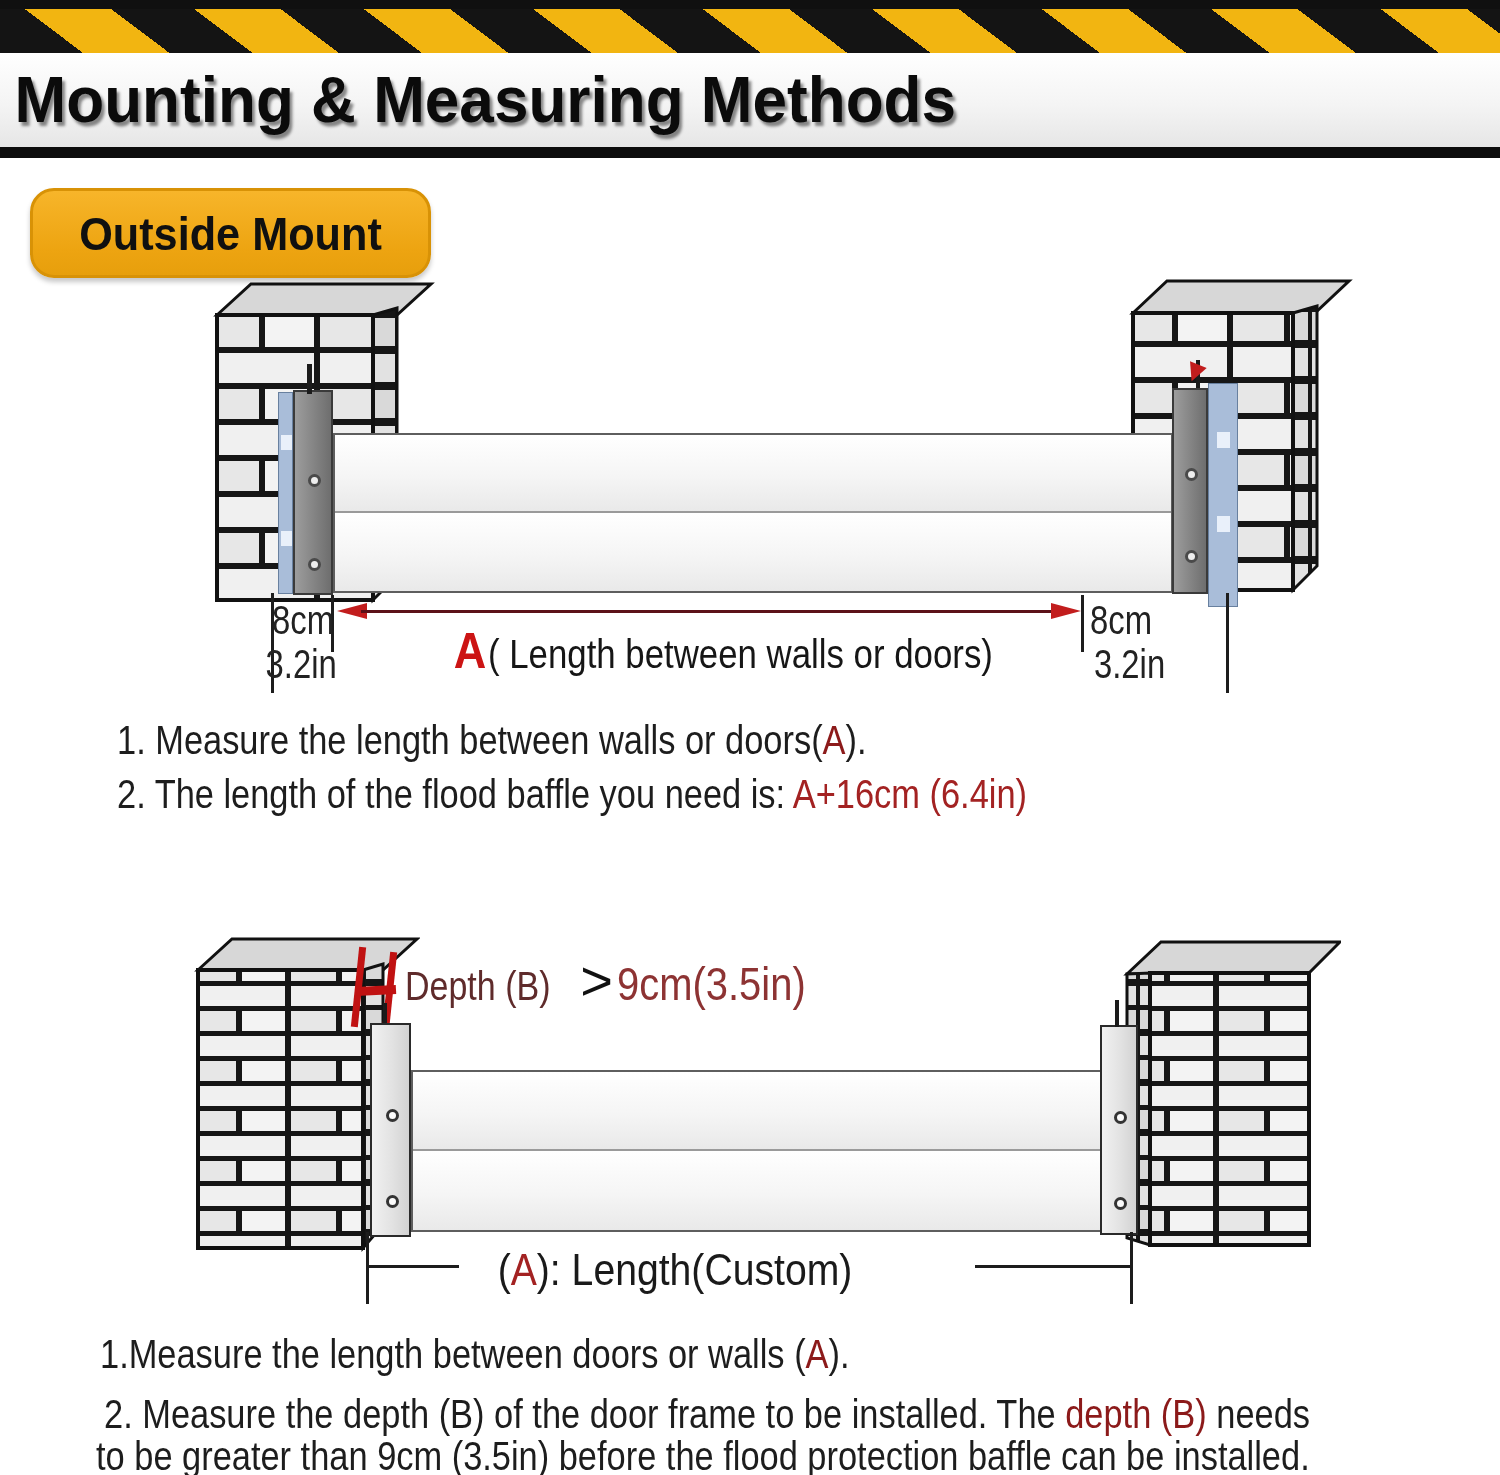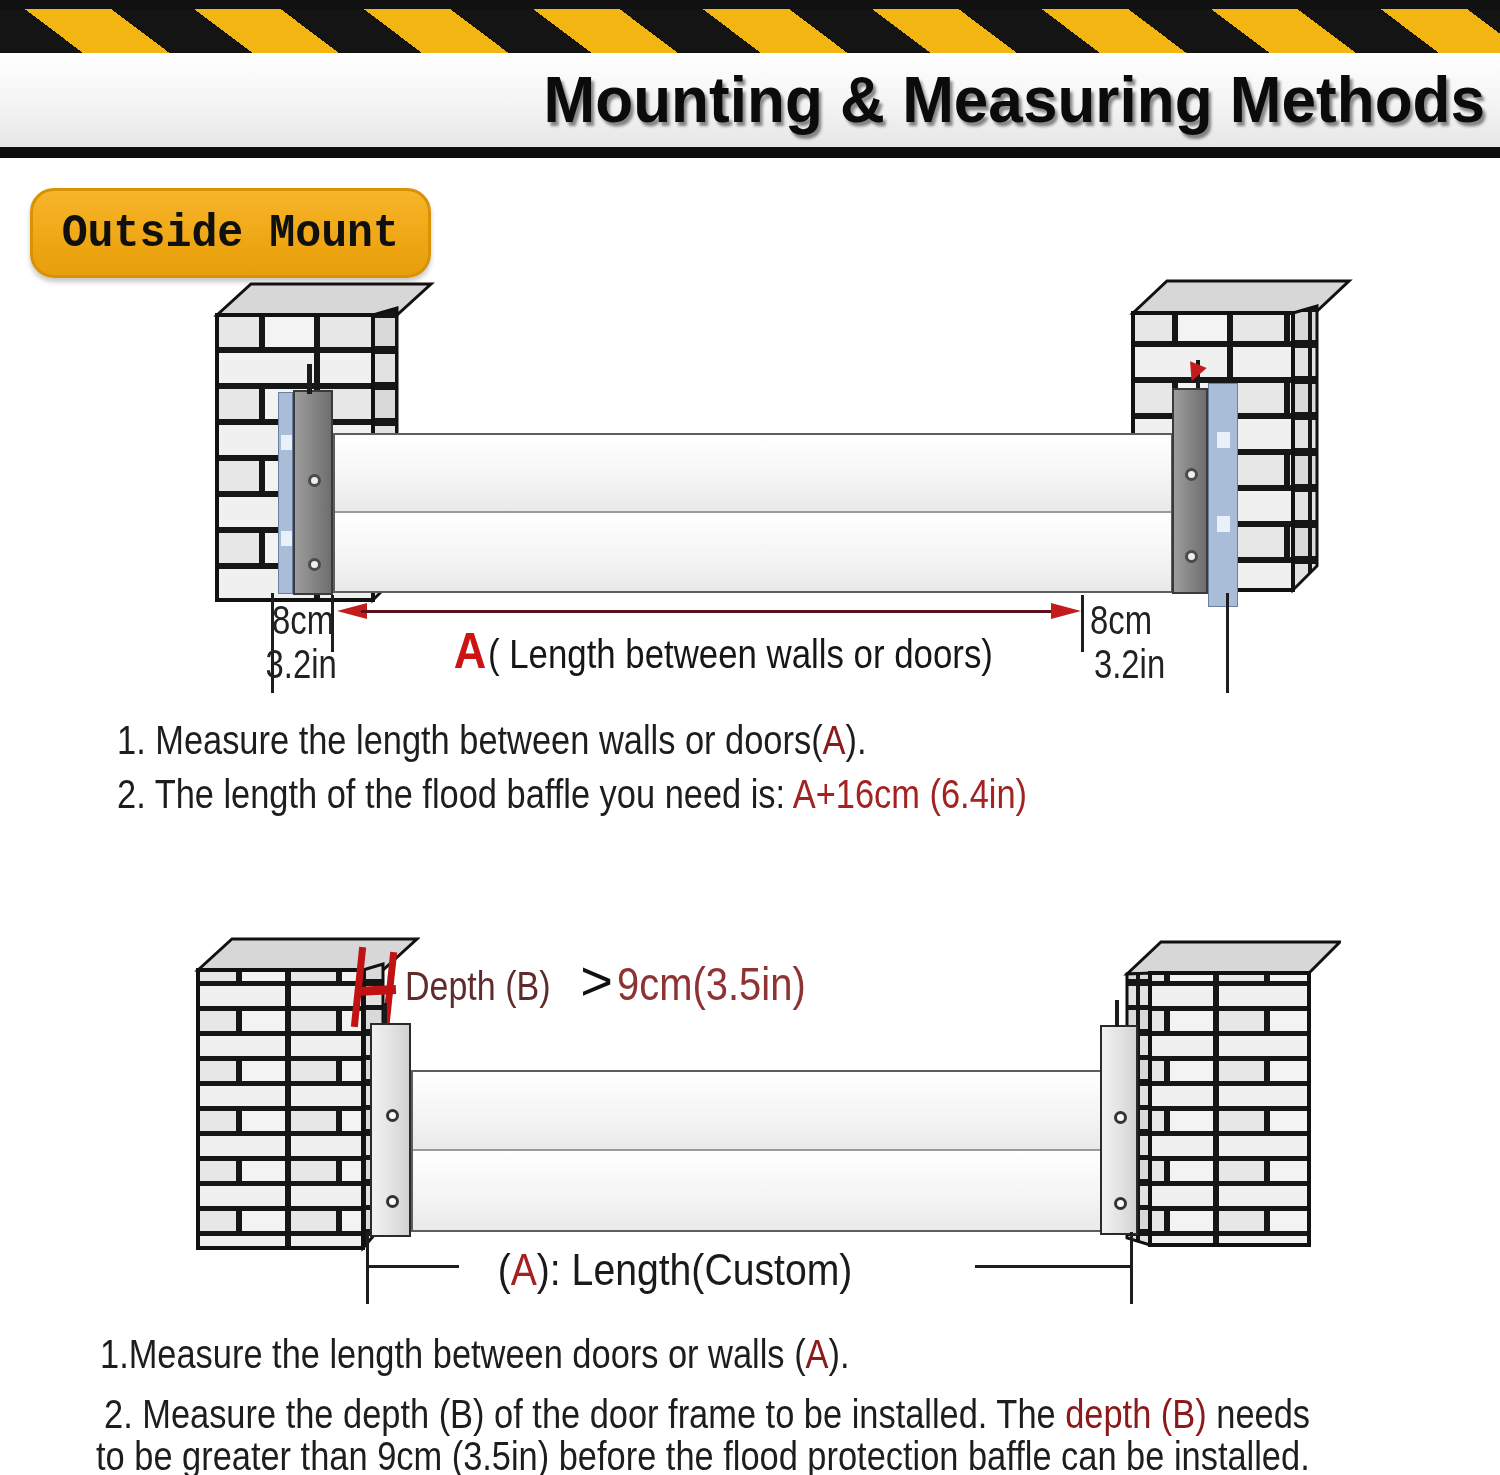--- a/index.html
+++ b/index.html
@@ -5,21 +5,21 @@
   html,body{margin:0;padding:0;background:#fff;}
   #page{position:relative;width:1500px;height:1475px;background:#fff;overflow:hidden;
         font-family:"Liberation Sans",sans-serif;color:#1c1c1c;}
   .abs{position:absolute;}
   
   .stripe-edge{left:0;top:0;width:1500px;height:9px;background:#101010;}
   .stripes{left:0;top:9px;width:1500px;height:44px;
            background:repeating-linear-gradient(37deg,#141414 0 50px,#f2b511 50px 102px);}
   .title-band{left:0;top:53px;width:1500px;height:94px;
               background:linear-gradient(180deg,#ffffff 0%,#f4f4f4 55%,#e6e6e6 100%);
-              display:flex;align-items:center;justify-content:flex-end;}
+              display:flex;align-items:center;justify-content:flex-start;}
   .title{font-size:64px;font-weight:700;color:#0b0b0b;letter-spacing:0px;white-space:nowrap;
          transform:scaleX(.97);text-shadow:3px 4px 3px rgba(0,0,0,.45);}
   .black-bar{left:0;top:147px;width:1500px;height:11px;background:#0d0d0d;}
   
   .badge{background:linear-gradient(180deg,#f7b52a 0%,#eda411 70%,#e79f0c 100%);
          border:3px solid #d89206;border-radius:24px;box-shadow:0 4px 5px rgba(0,0,0,.22);
          display:flex;align-items:center;justify-content:center;}
   .badge span{font-size:47px;font-weight:600;color:#101010;white-space:nowrap;transform:scaleX(.92);}
   
   .gasket{background:#a9bdd9;border:1px solid #68809f;box-sizing:border-box;}
@@ -69,21 +69,21 @@
 
 <div id="page">
 
   <div class="abs stripe-edge"></div>
   <div class="abs stripes"></div>
   <div class="abs title-band">
     <div class="title">Mounting &amp; Measuring Methods</div>
   </div>
   <div class="abs black-bar"></div>
 
-  <div class="abs badge" style="left:30px;top:188px;width:395px;height:84px;font-family:Liberation Mono, monospace;">
+  <div class="abs badge" style="left:30px;top:188px;width:395px;height:84px;">
     <span>Outside Mount</span>
   </div>
 
   <svg class="abs" style="left:205px;top:278px;" width="232" height="330" viewBox="0 0 232 330">
     <defs>
       <pattern id="pb1" width="112" height="72" patternUnits="userSpaceOnUse">
         <rect width="112" height="72" fill="#161616"></rect>
         <rect x="3" y="3" width="106" height="30" fill="#f0f0f0"></rect>
         <rect x="3" y="39" width="51" height="30" fill="#e7e7e7"></rect>
         <rect x="60" y="39" width="49" height="30" fill="#f3f3f3"></rect>

